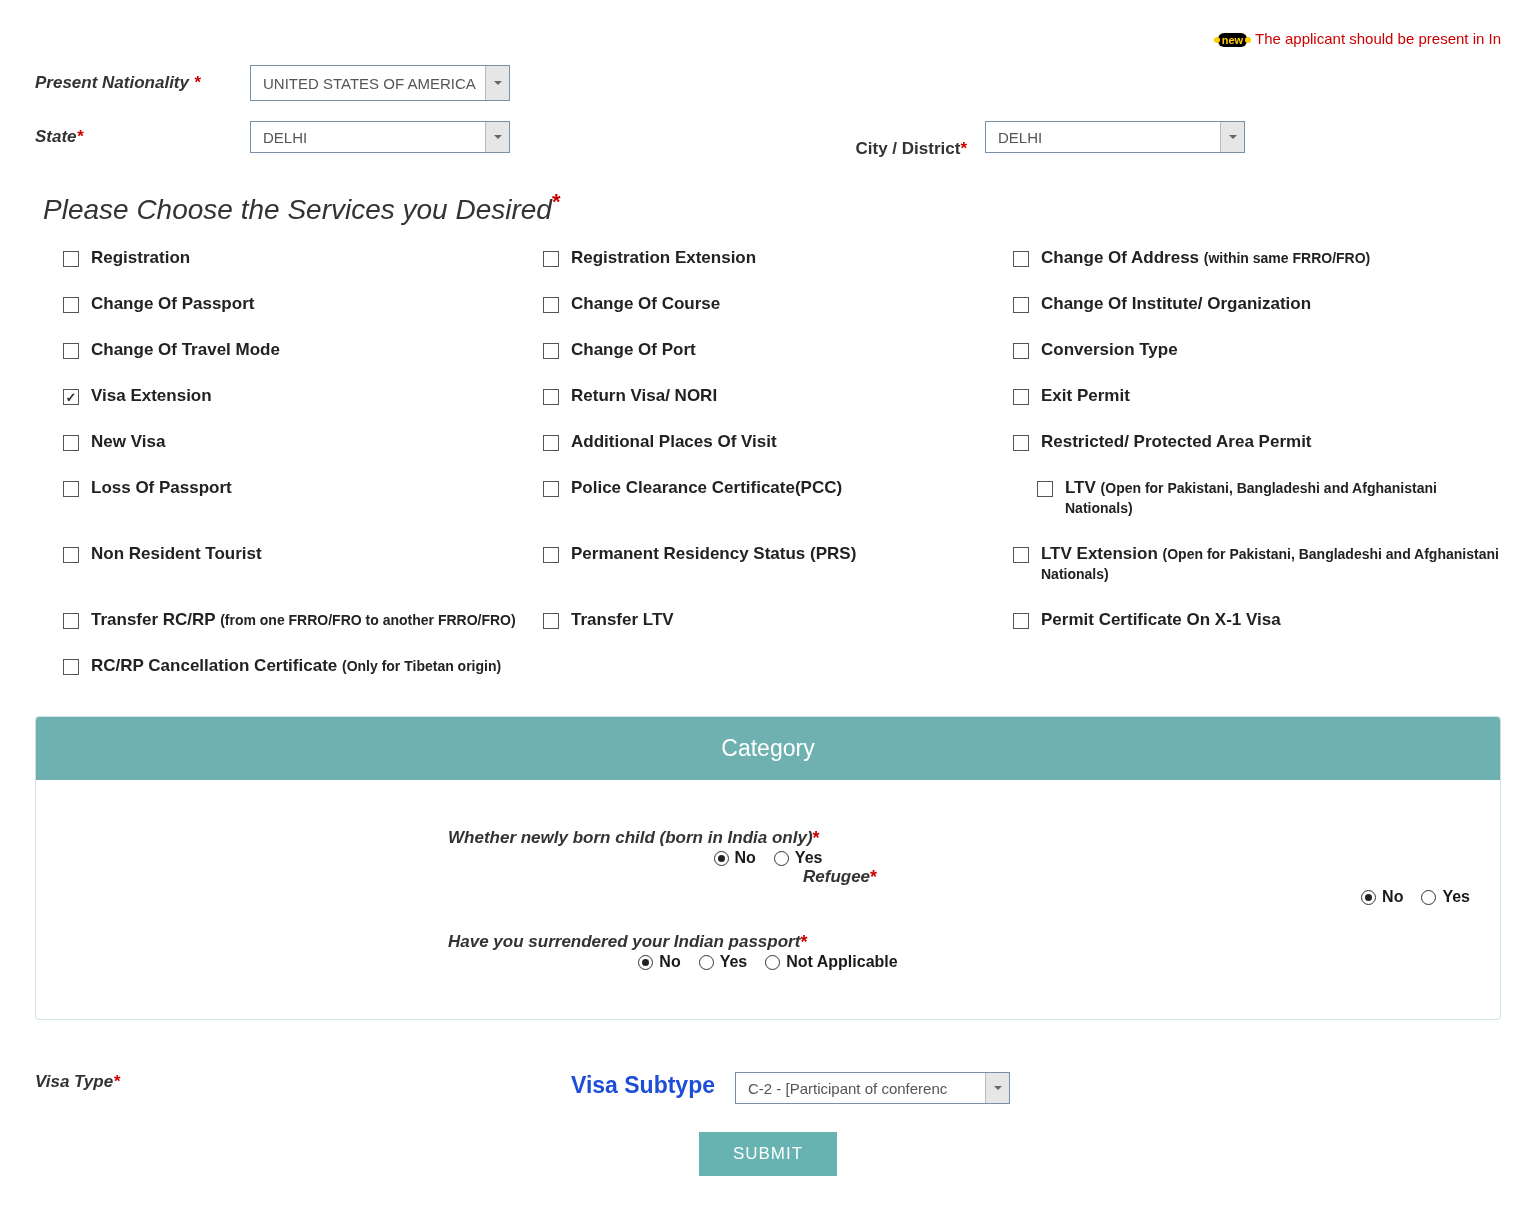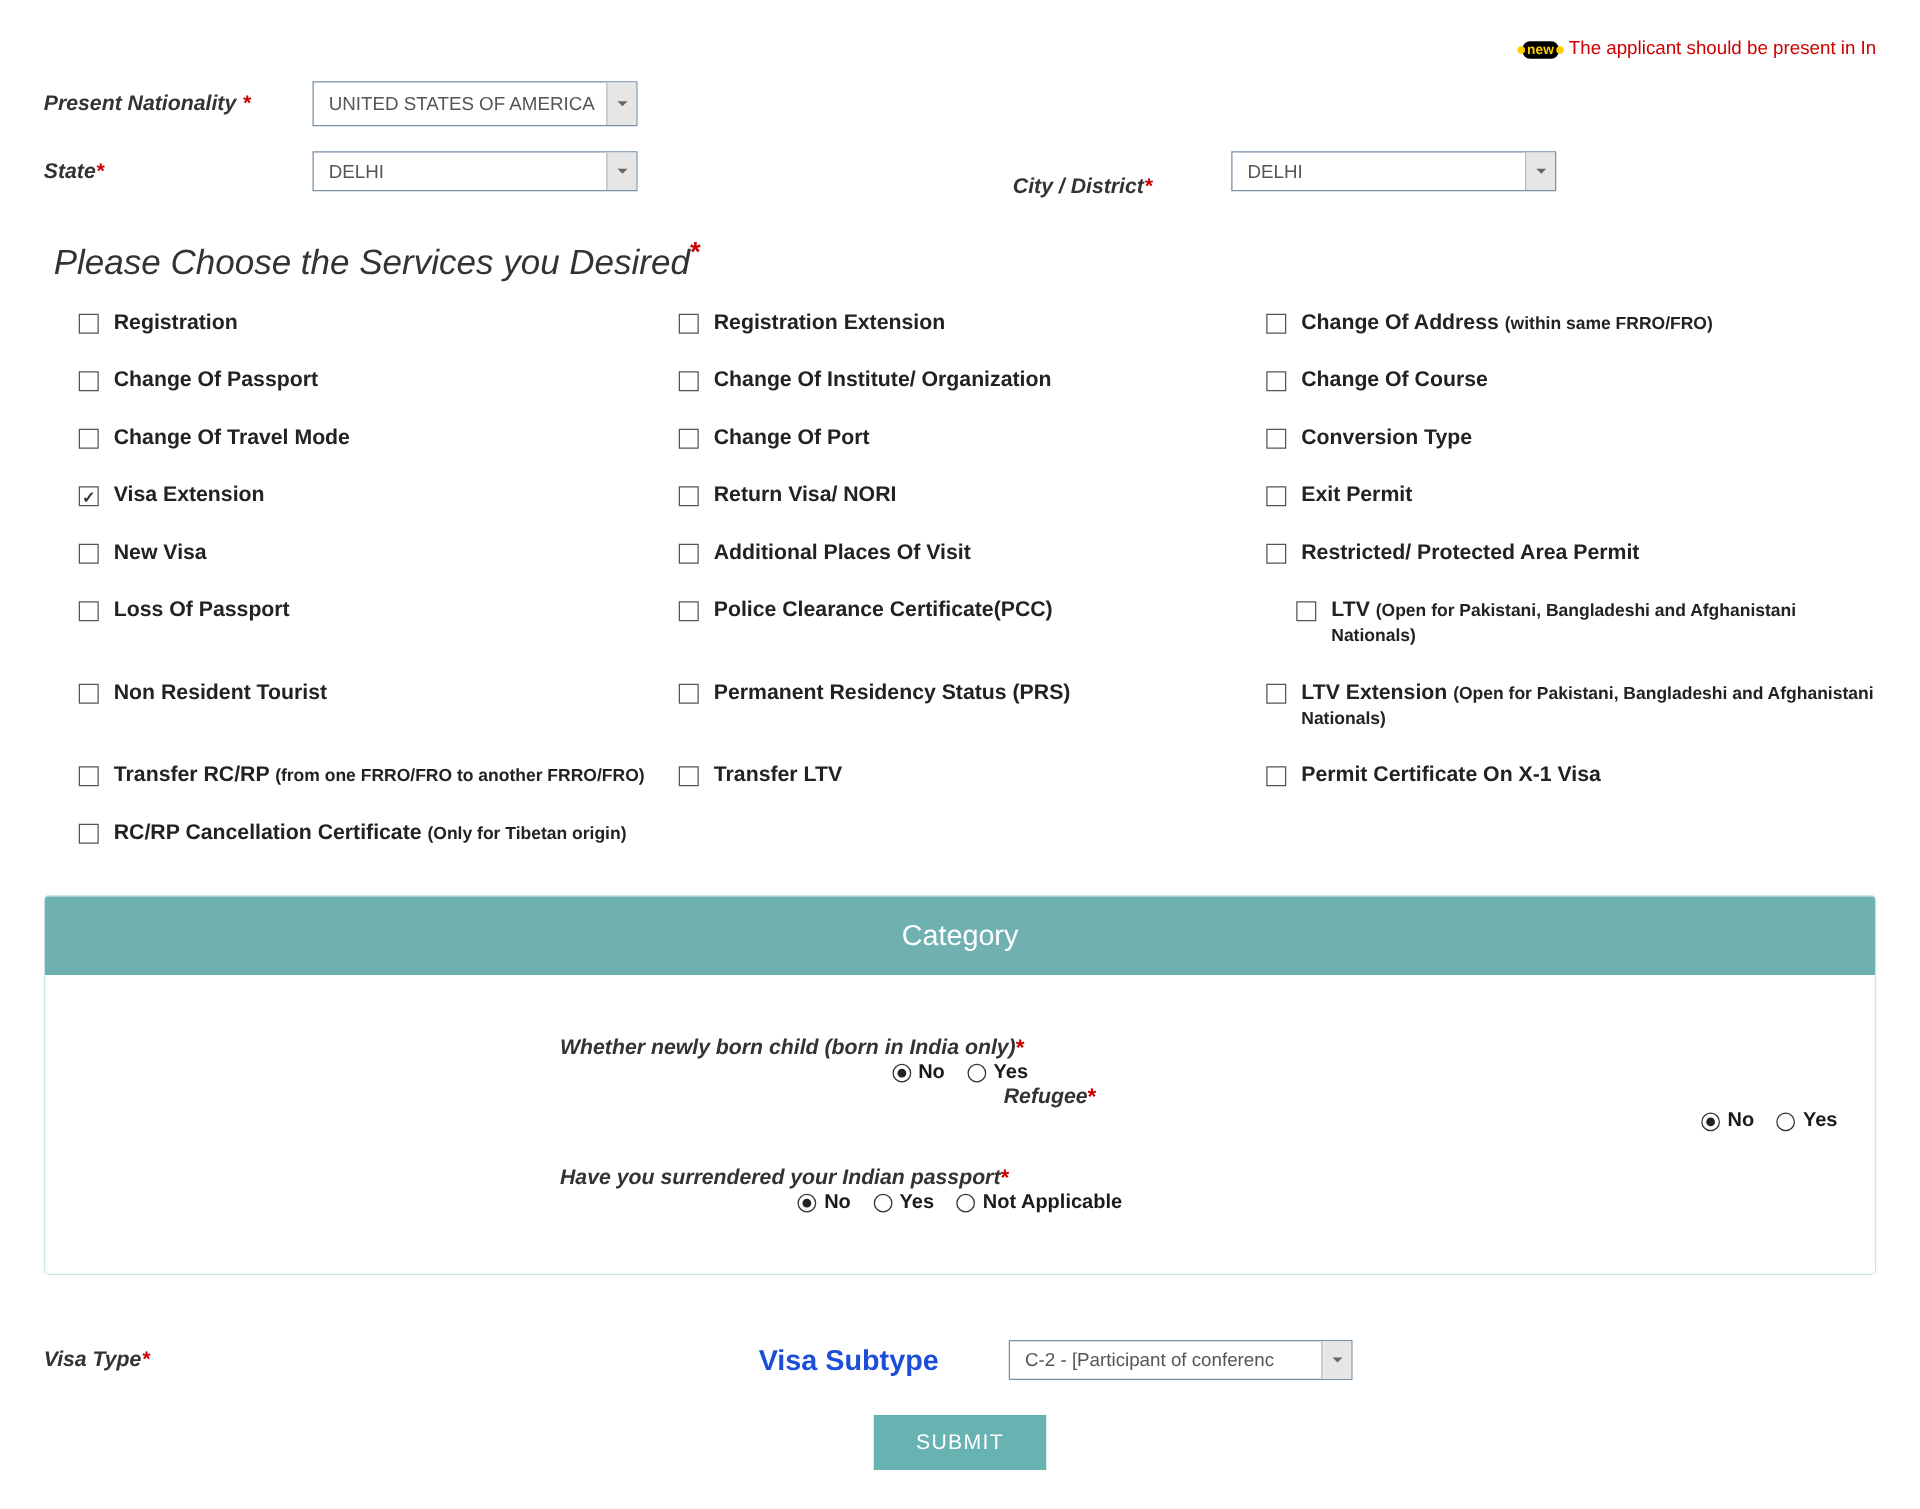--- a/index.html
+++ b/index.html
@@ -42,25 +42,24 @@
   .field-label {
     font-style: italic;
     font-weight: 700;
     font-size: 17px;
     color: #333;
     width: 215px;
   }
   .req { color:#cc0000; font-weight:700; }
   .dual { display:flex; align-items:center; }
   .dual .right-label {
-    font-style: italic;
     font-weight: 700;
     font-size: 17px;
     color: #333;
-    text-align:center;
+    text-align:right;
     padding-right: 18px;
     margin-left: 255px;
     width: 220px;
     margin-top: 24px;
   }
 
   .select-box {
     position:relative;
     width: 260px;
     height: 36px;
@@ -152,21 +151,21 @@
   .radio-group.rg-right { margin-left:auto; }
   .rg-pair { display:flex; align-items:center; gap:6px; }
   .rad { width:15px;height:15px;border:1.5px solid #333;border-radius:50%;display:flex;align-items:center;justify-content:center;flex-shrink:0;}
   .rad.sel::after{content:"";width:7px;height:7px;background:#222;border-radius:50%;}
   .ref-label {
     font-style:italic;font-weight:700;font-size:17px;color:#333;
     margin-left: 300px;
     width: 230px;
   }
 
-  .visa-row { display:flex; align-items:center; margin-top:52px;gap:36px; }
+  .visa-row { display:flex; margin-top:52px; }
   .visa-row .field-label { width:220px; }
   .visa-row .mid-label {
     font-weight:700;font-style:normal;font-size:23px;color:#1d4ed8;
     margin-left: 270px;
     width:210px;
     text-align:right;
     padding-right:20px;
   }
 
   .submit-btn {
@@ -245,25 +244,25 @@
     <div class="svc">
       <span class="cb"></span>
       <span>Change Of Address <span class="sub">(within same FRRO/FRO)</span></span>
     </div>
     <div class="svc">
       <span class="cb"></span>
       <span>Change Of Passport</span>
     </div>
     <div class="svc">
       <span class="cb"></span>
+      <span>Change Of Course</span>
+    </div>
+    <div class="svc">
+      <span class="cb"></span>
       <span>Change Of Institute/ Organization</span>
-    </div>
-    <div class="svc">
-      <span class="cb"></span>
-      <span>Change Of Course</span>
     </div>
     <div class="svc">
       <span class="cb"></span>
       <span>Change Of Travel Mode</span>
     </div>
     <div class="svc">
       <span class="cb"></span>
       <span>Change Of Port</span>
     </div>
     <div class="svc">

